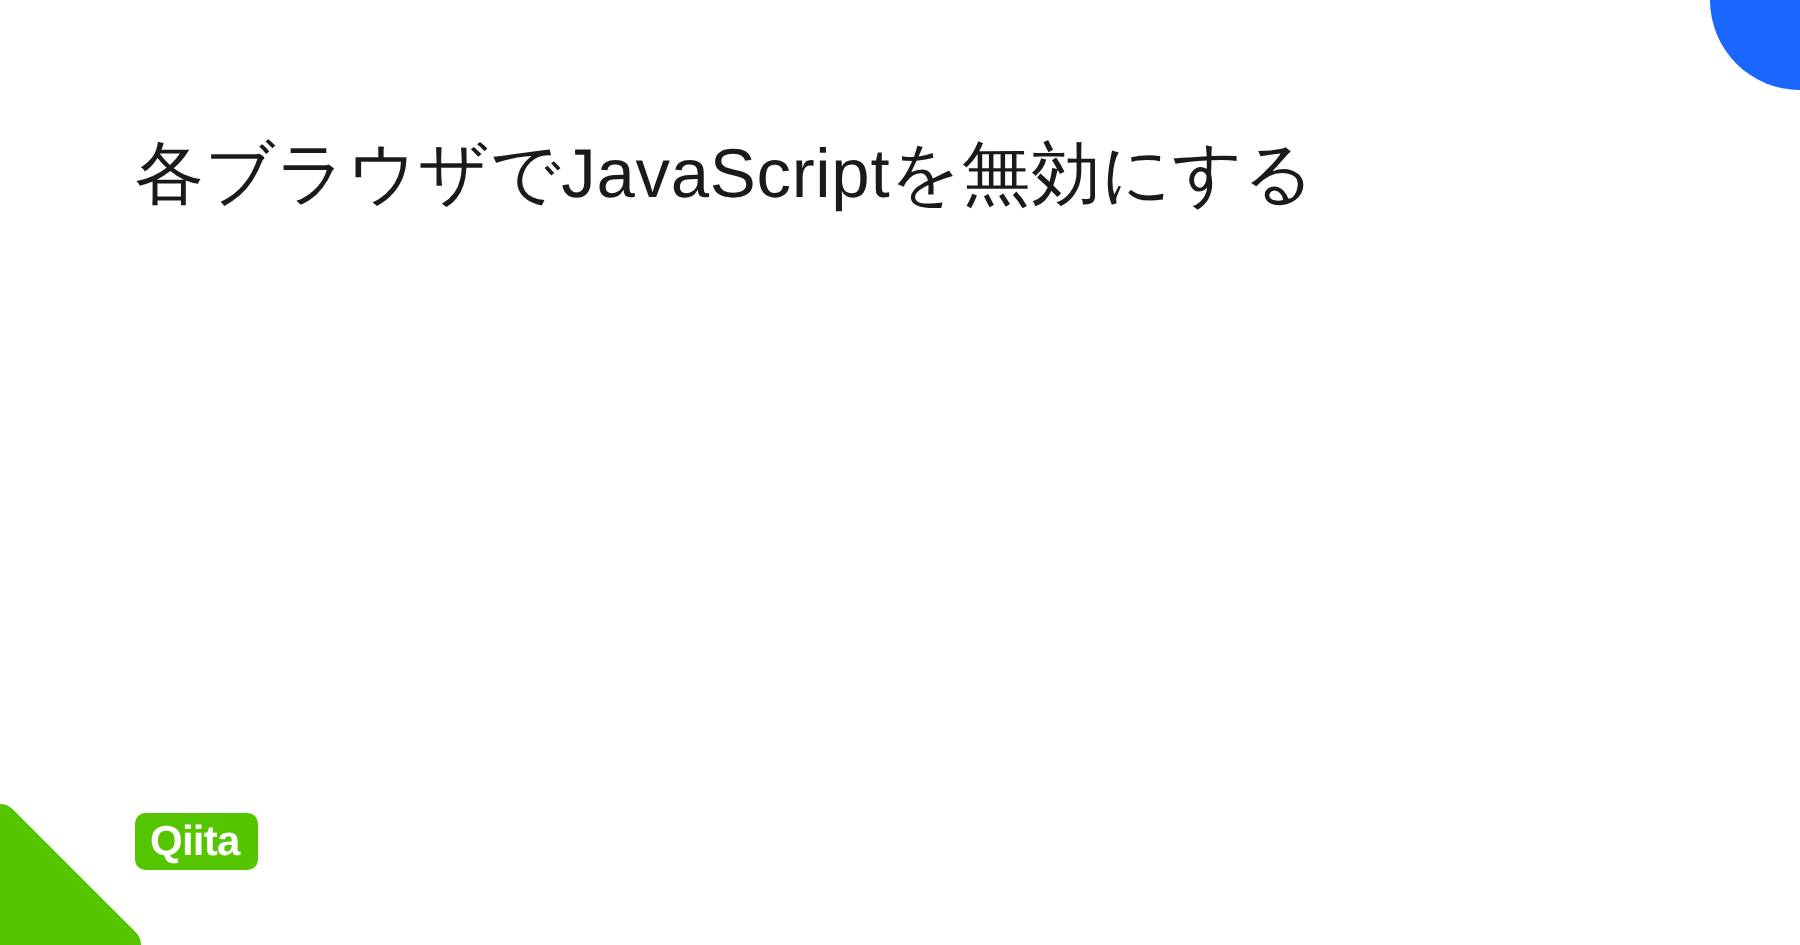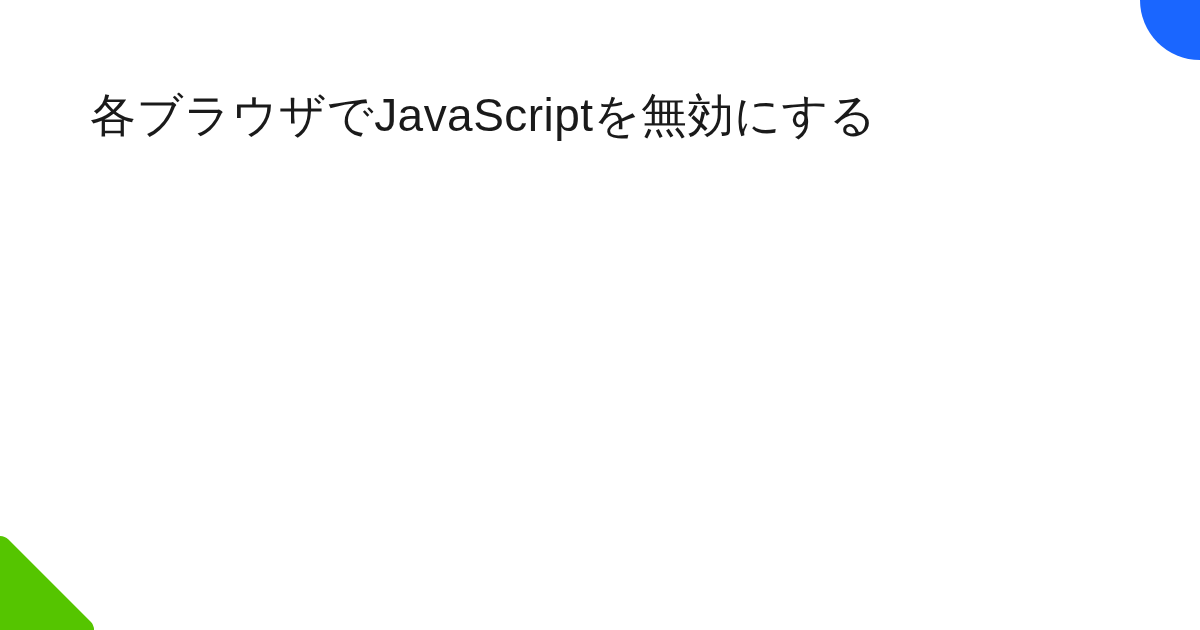--- a/index.html
+++ b/index.html
@@ -80,13 +80,16 @@
 <body>
 
 <div class="decoration-top-right"></div>
 <div class="decoration-bottom-left"></div>
 
 <div class="content">
   <h1 class="title">各ブラウザでJavaScriptを無効にする</h1>
 </div>
 
 <div class="footer">
+  <div class="logo">
+    <span class="logo-badge">Qiita</span>
+  </div>
 </div>
 
 </body></html>

